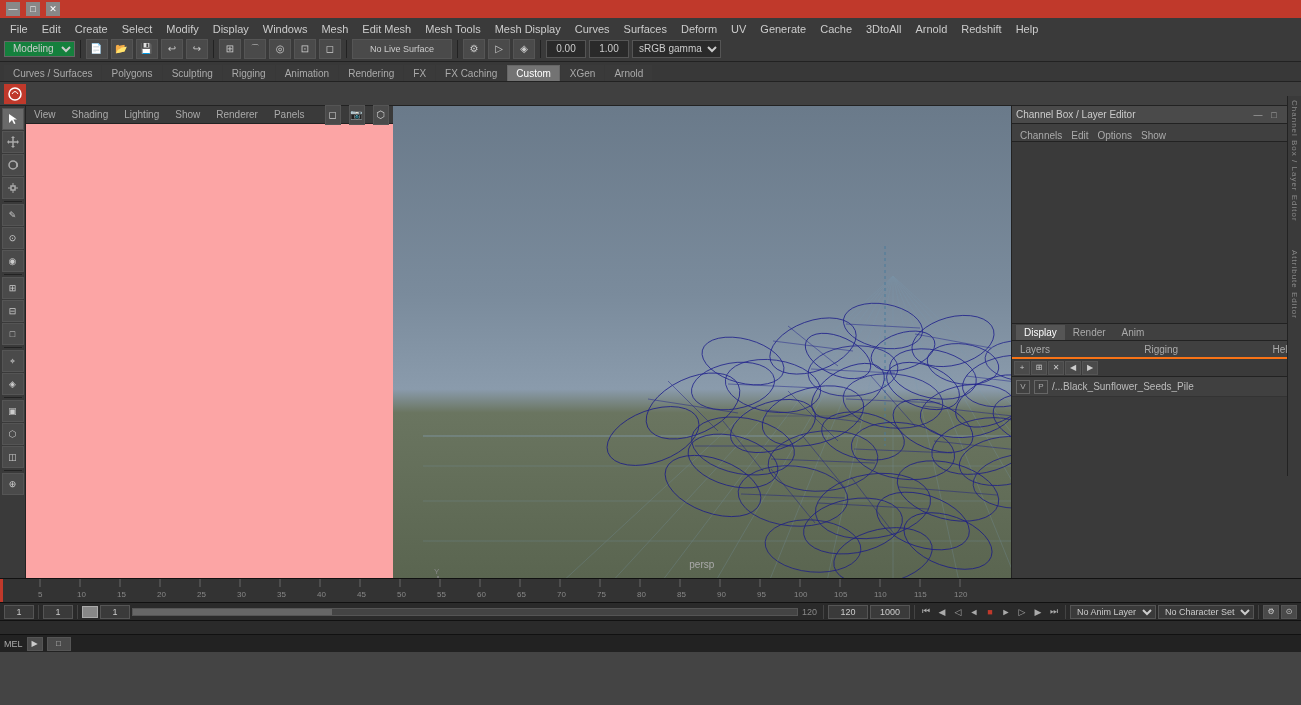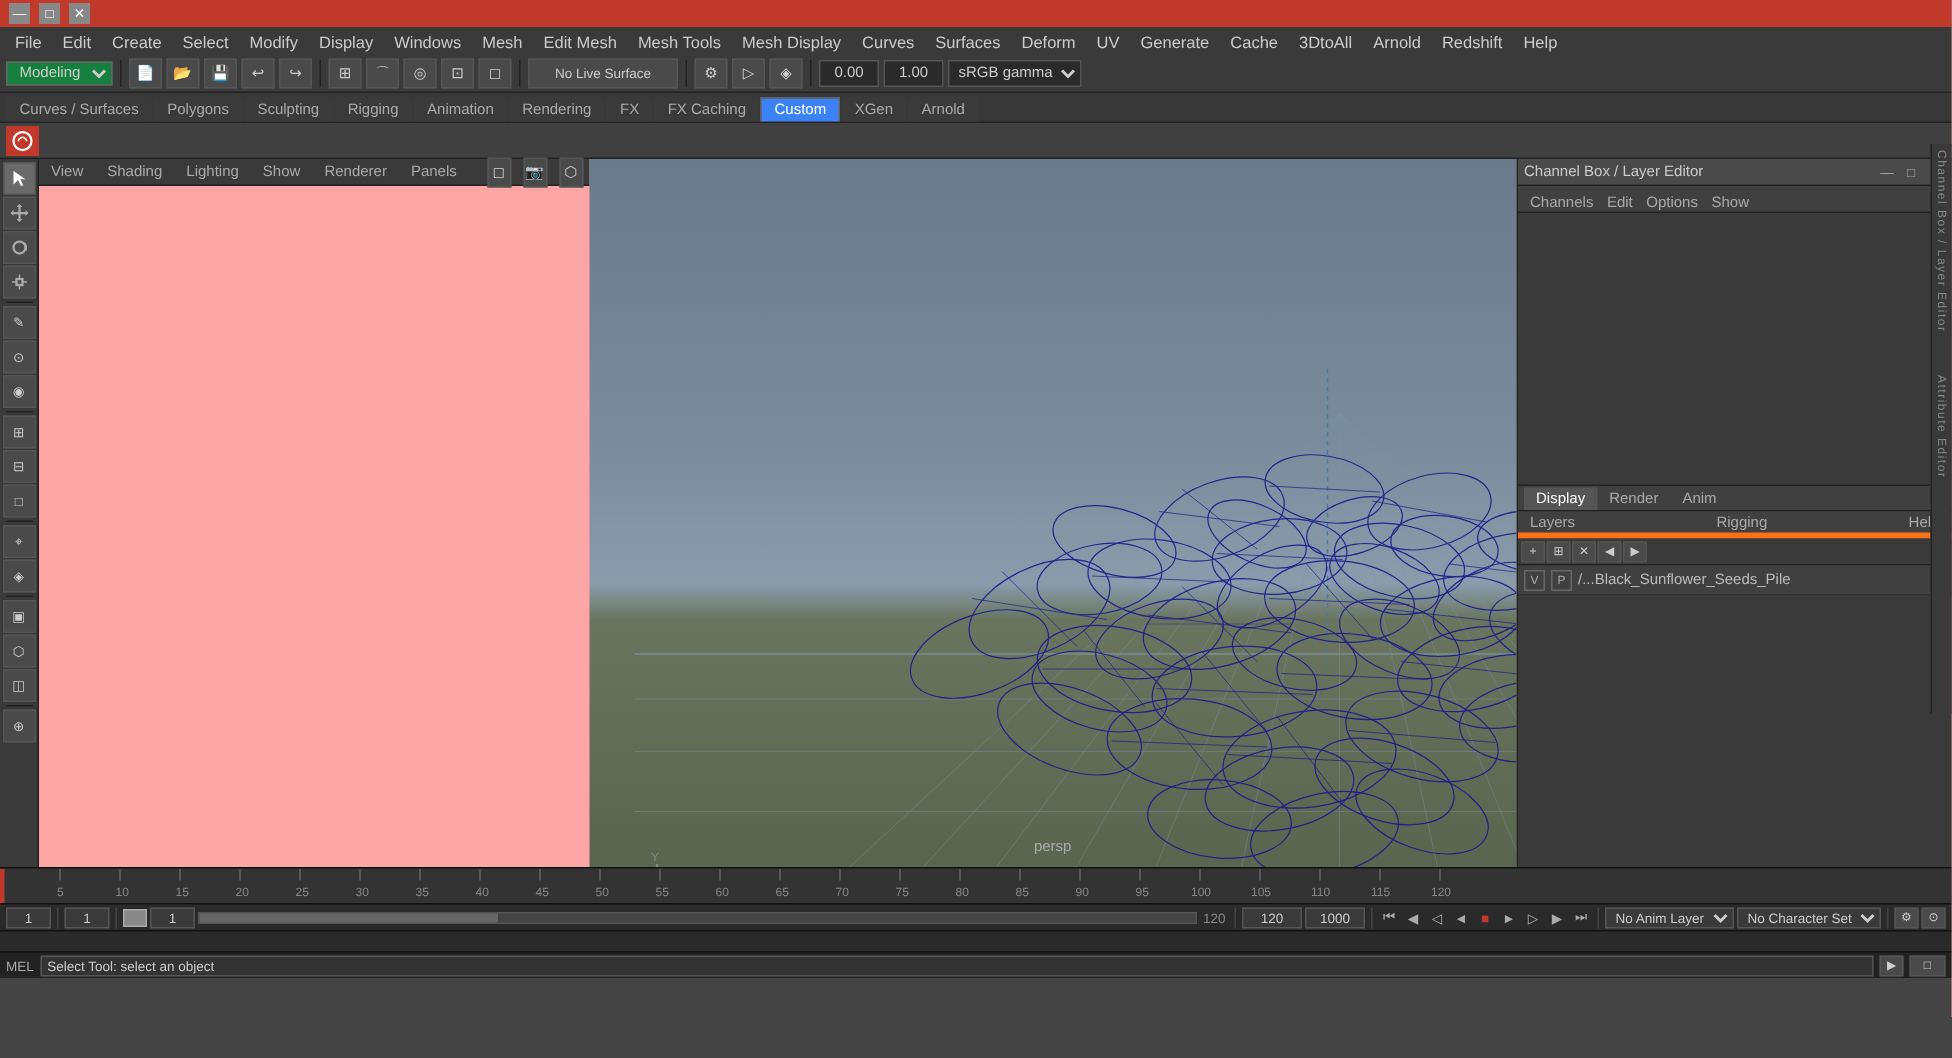--- a/index.html
+++ b/index.html
@@ -94,21 +94,21 @@
       padding: 2px 8px;
       font-size: 10px;
       cursor: pointer;
       color: #aaa;
       border: 1px solid transparent;
       border-bottom: none;
       background: #3a3a3a;
       margin-right: 1px;
     }
     .shelf-tab.active {
-      background: #3b82f6;
+      background: #737373;
       color: #fff;
       border-color: #666;
     }
 
     
     #shelficons {
       height: 24px;
       background: #404040;
       display: flex;
       align-items: center;
@@ -240,21 +240,21 @@
     .brp-tab { font-size: 10px; color: #aaa; cursor: pointer; padding: 2px 8px; }
     .brp-tab.active { background: #555; color: #fff; }
 
     #layers-header {
       height: 18px;
       background: #404040;
       display: flex;
       align-items: center;
       justify-content: space-between;
       padding: 0 4px;
-      border-bottom: 4px solid #f97316;
+      border-bottom: 2px solid #f97316;
     }
     .lh-item { font-size: 10px; color: #aaa; cursor: pointer; padding: 0 4px; }
 
     #layers-toolbar {
       height: 18px;
       background: #3a3a3a;
       display: flex;
       align-items: center;
       padding: 0 2px;
       gap: 1px;
@@ -813,16 +813,15 @@
   <button class="bb-btn">⚙</button>
   <button class="bb-btn">⊙</button>
 </div>
 
 <div id="statusbar">
   
 </div>
 
 <div id="melbar">
   <span class="mel-label">MEL</span>
-  <input class="mel-input" type="text" value="Select Tool: select an object" style="">
   <button class="mel-btn">▶</button>
   <button class="mel-btn" style="width:24px;">□</button>
 </div>
 
 </body></html>

